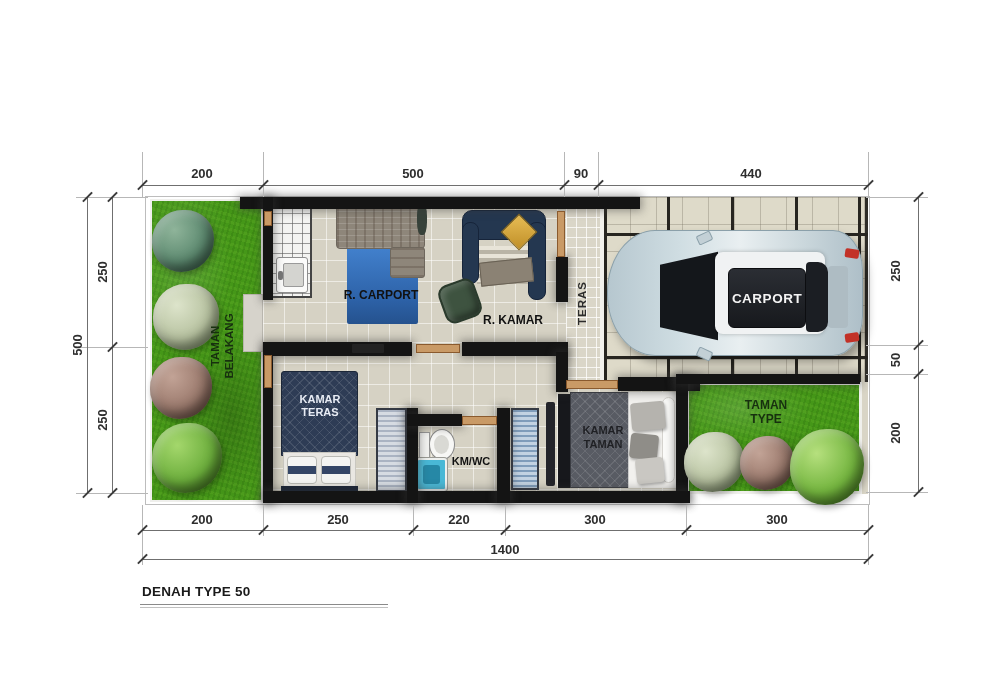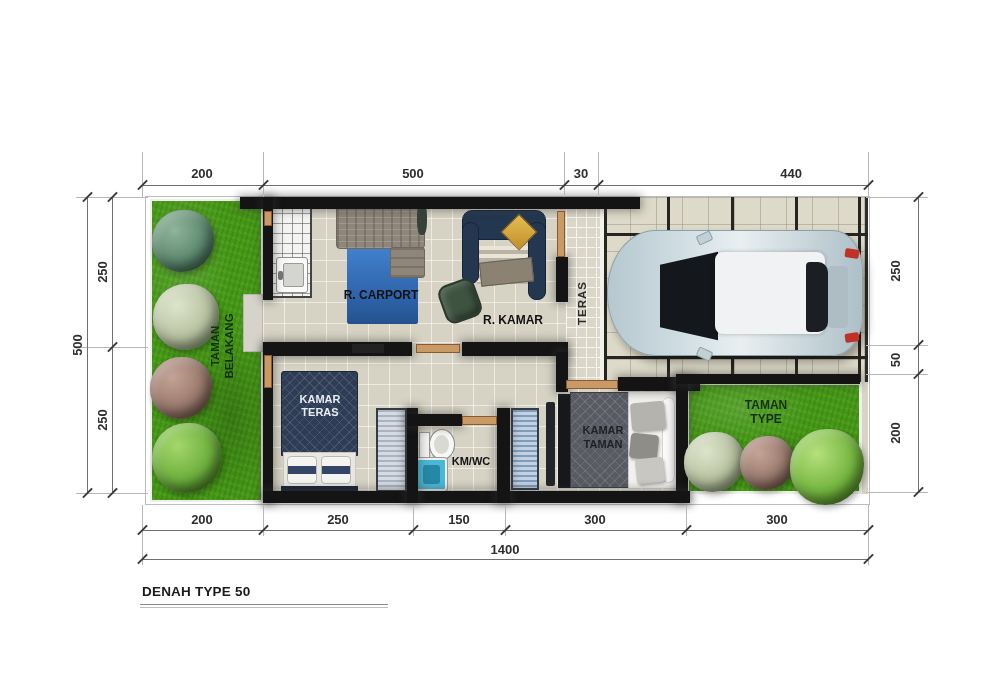--- a/index.html
+++ b/index.html
@@ -73,20 +73,24 @@
   <div class="abs grass" style="left:686px;top:382px;width:176px;height:112px;border:3px solid #f0f0ec;box-sizing:border-box;"></div>
 
   <div class="abs" style="left:607px;top:230px;width:256px;height:126px;
               background:linear-gradient(90deg,#b6c7cf 0%,#cfdde2 28%,#e9eff1 52%,#c9d6db 78%,#aebfc8 100%);
               border-radius:48px 30px 30px 48px / 62px 40px 40px 62px;border:1px solid #8ba0aa;
               box-shadow:4px 6px 10px rgba(0,0,0,.35);box-sizing:border-box;"></div>
   <div class="abs" style="left:660px;top:250px;width:58px;height:92px;background:#14171b;
               clip-path:polygon(0% 16%, 100% 2%, 100% 98%, 0% 84%);"></div>
   <div class="abs" style="left:715px;top:252px;width:110px;height:82px;background:#f0f2f3;border-radius:8px;
               box-shadow:0 0 4px rgba(0,0,0,.25);"></div>
+  <div class="abs" style="left:728px;top:268px;width:76px;height:58px;border-radius:6px;border:1px solid #0c0d10;
+              background:linear-gradient(#2b2e34,#17191d);display:flex;align-items:center;justify-content:center;">
+    <span style="color:#f4f4f4;font-weight:bold;font-size:13.5px;letter-spacing:.5px;">CARPORT</span>
+  </div>
   <div class="abs" style="left:806px;top:262px;width:22px;height:70px;background:#1b1e23;border-radius:4px 10px 10px 4px;"></div>
   <div class="abs" style="left:828px;top:266px;width:20px;height:62px;background:#aebcc3;border-radius:4px;"></div>
   <div class="abs" style="left:845px;top:249px;width:14px;height:9px;background:#c23127;border-radius:2px;transform:rotate(8deg);"></div>
   <div class="abs" style="left:845px;top:333px;width:14px;height:9px;background:#c23127;border-radius:2px;transform:rotate(-8deg);"></div>
   <div class="abs" style="left:697px;top:233px;width:13px;height:8px;background:#c3d0d6;border-radius:2px;transform:rotate(-25deg);border:1px solid #8ba0aa;"></div>
   <div class="abs" style="left:697px;top:349px;width:13px;height:8px;background:#c3d0d6;border-radius:2px;transform:rotate(25deg);border:1px solid #8ba0aa;"></div>
 
   <div class="abs" style="left:272px;top:203px;width:40px;height:95px;background:#f4f4f2;
               background-image:linear-gradient(rgba(90,90,90,.6) 1px,transparent 1px),linear-gradient(90deg,rgba(90,90,90,.6) 1px,transparent 1px);
               background-size:10px 10px;border-right:2px solid #444;border-bottom:2px solid #444;box-sizing:border-box;"></div>
@@ -202,22 +206,22 @@
   <div class="ext" style="left:598px;top:152px;width:1px;height:45px;"></div>
   <div class="ext" style="left:868px;top:152px;width:1px;height:45px;"></div>
   <div class="dline" style="left:142px;top:185px;width:726px;height:1px;"></div>
   <div class="t" style="left:136px;top:184px;"></div>
   <div class="t" style="left:257px;top:184px;"></div>
   <div class="t" style="left:558px;top:184px;"></div>
   <div class="t" style="left:592px;top:184px;"></div>
   <div class="t" style="left:862px;top:184px;"></div>
   <div class="dimlab" style="left:172px;top:167px;">200</div>
   <div class="dimlab" style="left:383px;top:167px;">500</div>
-  <div class="dimlab" style="left:551px;top:167px;">30</div>
-  <div class="dimlab" style="left:742px;top:167px;text-align:right;">440</div>
+  <div class="dimlab" style="left:551px;top:167px;">90</div>
+  <div class="dimlab" style="left:721px;top:167px;">440</div>
 
   <div class="ext" style="left:76px;top:197px;width:72px;height:1px;"></div>
   <div class="ext" style="left:76px;top:347px;width:72px;height:1px;"></div>
   <div class="ext" style="left:76px;top:493px;width:72px;height:1px;"></div>
   <div class="dline" style="left:87px;top:197px;width:1px;height:296px;"></div>
   <div class="dline" style="left:112px;top:197px;width:1px;height:296px;"></div>
   <div class="t" style="left:81px;top:196px;"></div>
   <div class="t" style="left:81px;top:492px;"></div>
   <div class="t" style="left:106px;top:196px;"></div>
   <div class="t" style="left:106px;top:346px;"></div>
@@ -247,21 +251,21 @@
   <div class="ext" style="left:868px;top:505px;width:1px;height:60px;"></div>
   <div class="dline" style="left:142px;top:530px;width:726px;height:1px;"></div>
   <div class="t" style="left:136px;top:529px;"></div>
   <div class="t" style="left:257px;top:529px;"></div>
   <div class="t" style="left:407px;top:529px;"></div>
   <div class="t" style="left:499px;top:529px;"></div>
   <div class="t" style="left:680px;top:529px;"></div>
   <div class="t" style="left:862px;top:529px;"></div>
   <div class="dimlab" style="left:172px;top:513px;">200</div>
   <div class="dimlab" style="left:308px;top:513px;">250</div>
-  <div class="dimlab" style="left:429px;top:513px;">150</div>
+  <div class="dimlab" style="left:429px;top:513px;">220</div>
   <div class="dimlab" style="left:565px;top:513px;">300</div>
   <div class="dimlab" style="left:747px;top:513px;">300</div>
   <div class="dline" style="left:142px;top:559px;width:726px;height:1px;"></div>
   <div class="t" style="left:136px;top:558px;"></div>
   <div class="t" style="left:862px;top:558px;"></div>
   <div class="dimlab" style="left:475px;top:543px;">1400</div>
 
   <div class="abs" style="left:142px;top:584px;font-size:13.5px;font-weight:bold;color:#1a1a1a;letter-spacing:.2px;">DENAH TYPE 50</div>
   <div class="abs" style="left:140px;top:604px;width:248px;height:1px;background:#8a8a8a;"></div>
   <div class="abs" style="left:140px;top:607px;width:248px;height:1px;background:#c0c0c0;"></div>

